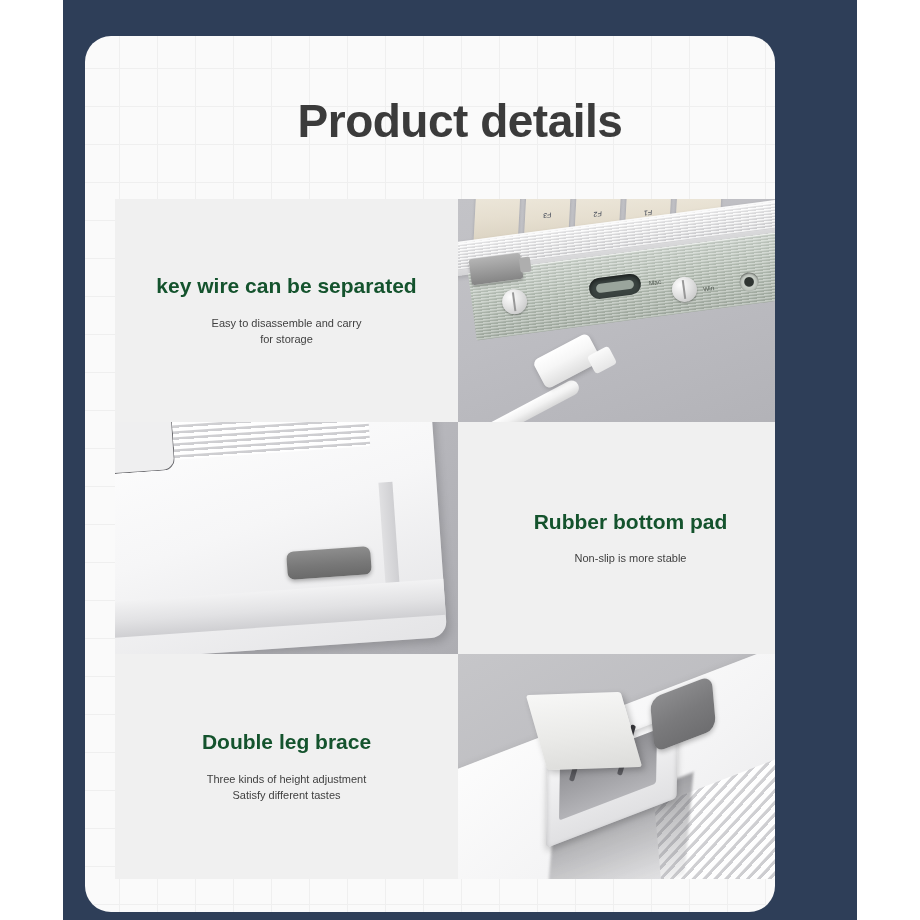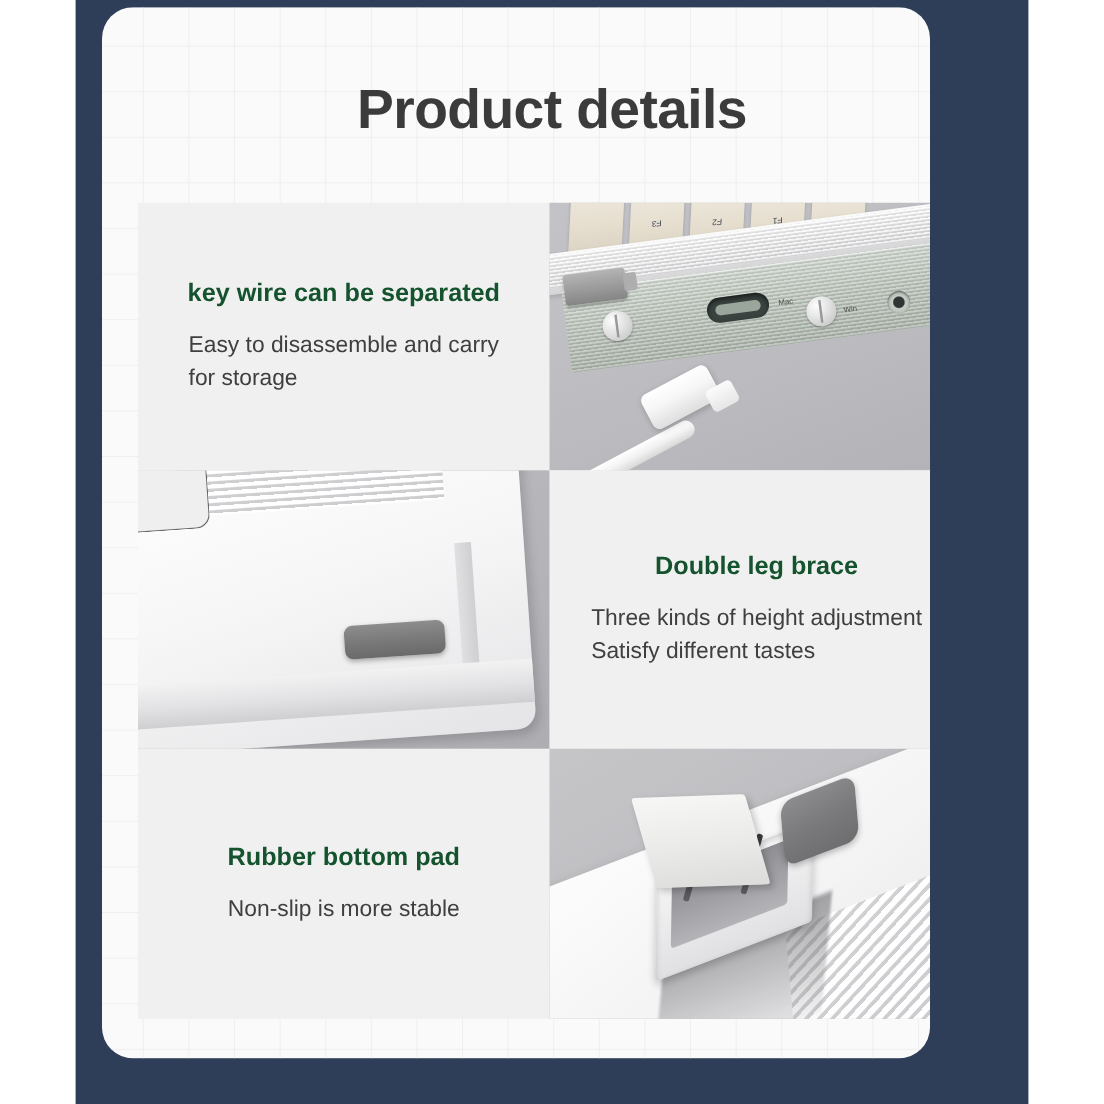--- a/index.html
+++ b/index.html
@@ -23,21 +23,21 @@
   #navy-frame {
     position: absolute;
     left: 63px; top: 0;
     width: 794px; height: 920px;
     background: #2e3e58;
   }
 
   
   #card {
     position: absolute;
-    left: 85px; top: 6px;
+    left: 85px; top: 36px;
     width: 690px; height: 876px;
     border-radius: 26px;
     overflow: hidden;
     background-color: #fafafa;
     background-image:
       linear-gradient(to right, #efefef 1px, transparent 1px),
       linear-gradient(to bottom, #efefef 1px, transparent 1px);
     background-size: 38px 38px;
     background-position: -4px -6px;
   }
@@ -80,21 +80,22 @@
   .cell-heading {
     color: #14532d;
     font-size: 21px;
     font-weight: bold;
     text-align: center;
     line-height: 1.25;
     margin-bottom: 16px;
   }
   .cell-sub {
     color: #3f3f3f;
-    font-size: 19px;
+    font-size: 11px;
+    text-align: center;
     line-height: 1.45;
     white-space: pre-line;
   }
 
   
   .photo-cell { background: #b9b9bd; }
 
   
   .kb-photo {
     position: absolute; inset: 0;
@@ -455,28 +456,28 @@
           <div class="kb-body"></div>
           <div class="kb-vents"></div>
           <div class="kb-notch"></div>
           <div class="kb-right-rail"></div>
           <div class="kb-body-edge"></div>
           <div class="rubber-pad"></div>
         </div>
       </div>
 
       <div class="cell text-cell">
+        <div class="cell-heading">Rubber bottom pad</div>
+        <div class="cell-sub">Non-slip is more stable</div>
+      </div>
+
+      <div class="cell text-cell">
         <div class="cell-heading">Double leg brace</div>
         <div class="cell-sub">Three kinds of height adjustment
 Satisfy different tastes</div>
-      </div>
-
-      <div class="cell text-cell">
-        <div class="cell-heading">Rubber bottom pad</div>
-        <div class="cell-sub">Non-slip is more stable</div>
       </div>
 
       <div class="cell photo-cell">
         <div class="leg-photo">
           <div class="leg-base"></div>
           <div class="leg-base-ridges"></div>
           <div class="leg-shadow"></div>
           <div class="leg-well"></div>
           <div class="leg-well-inner"></div>
           <div class="leg-strut s1"></div>

